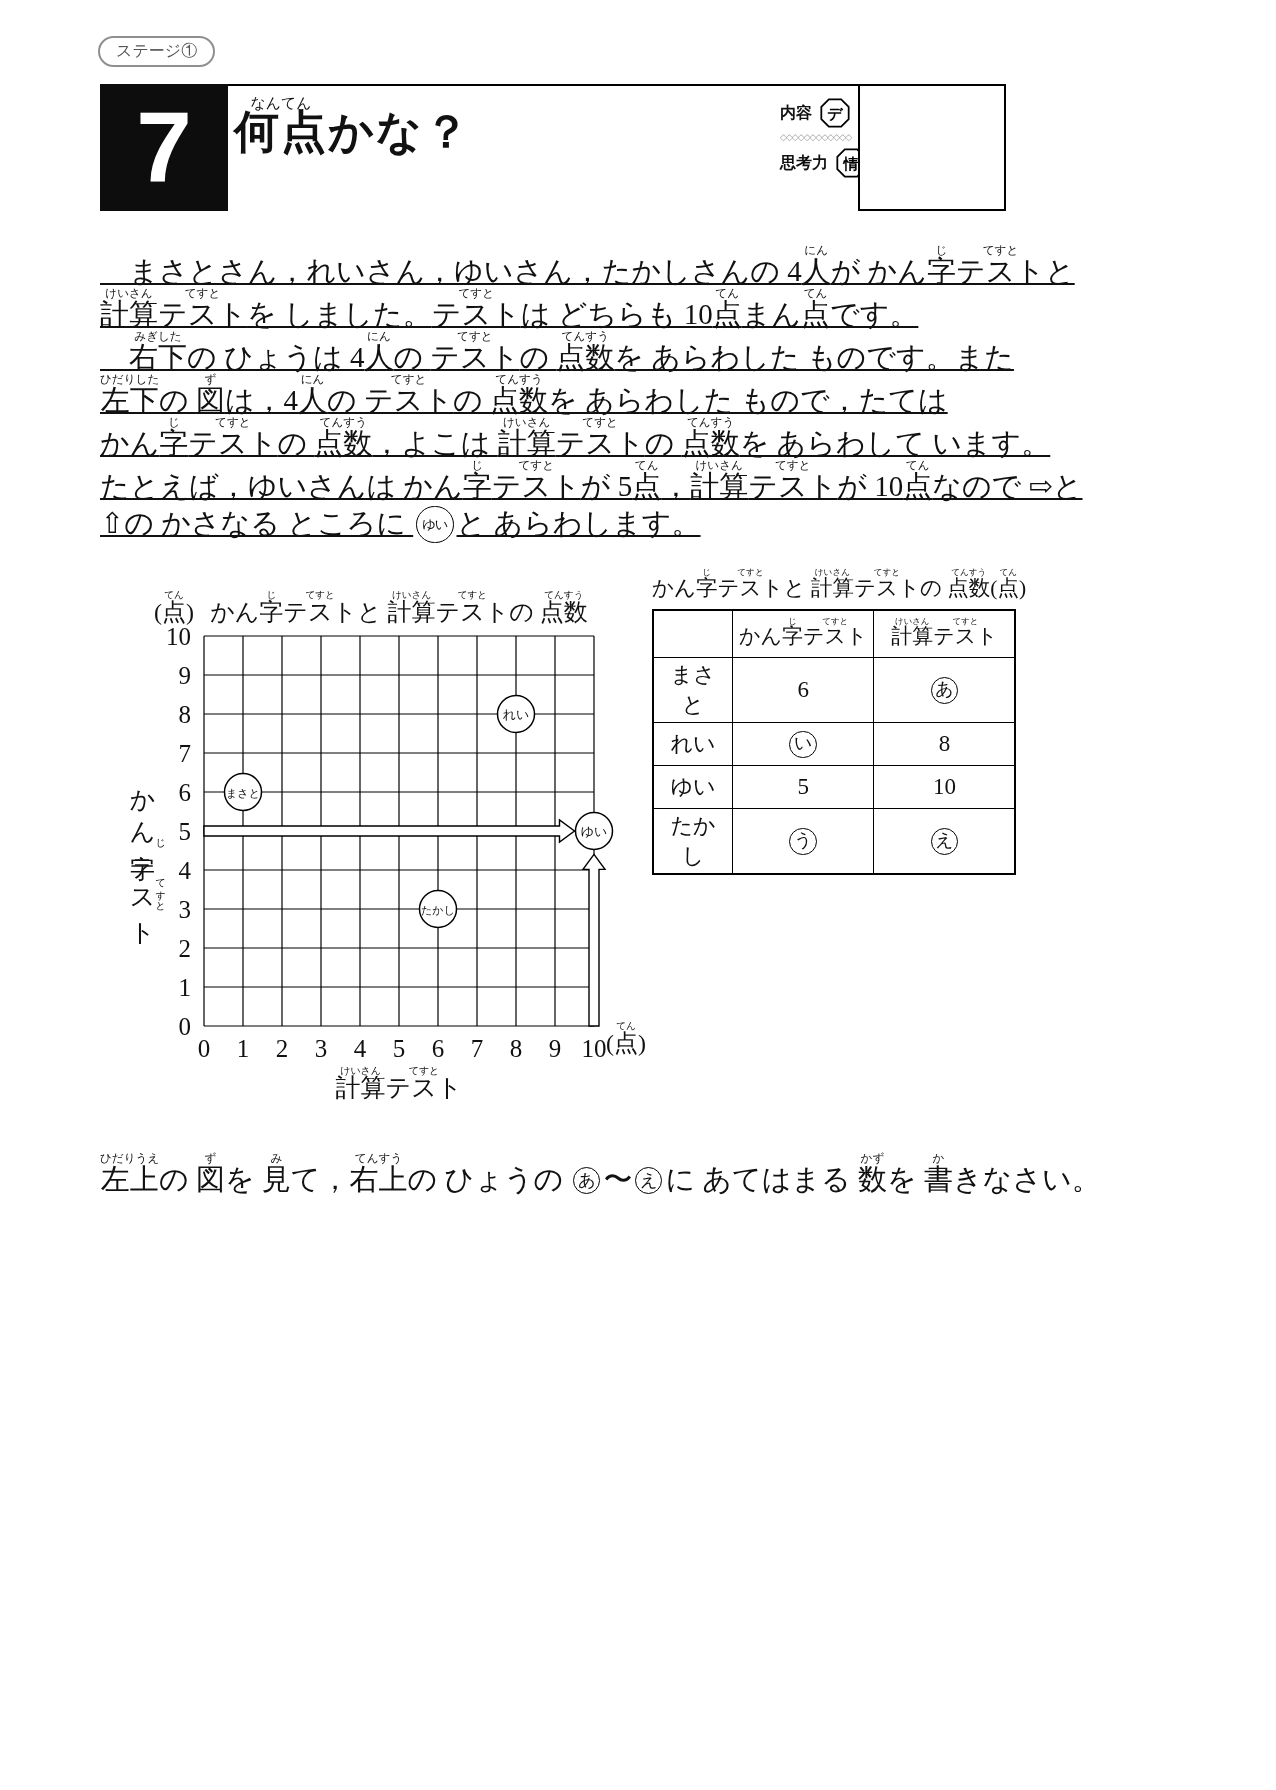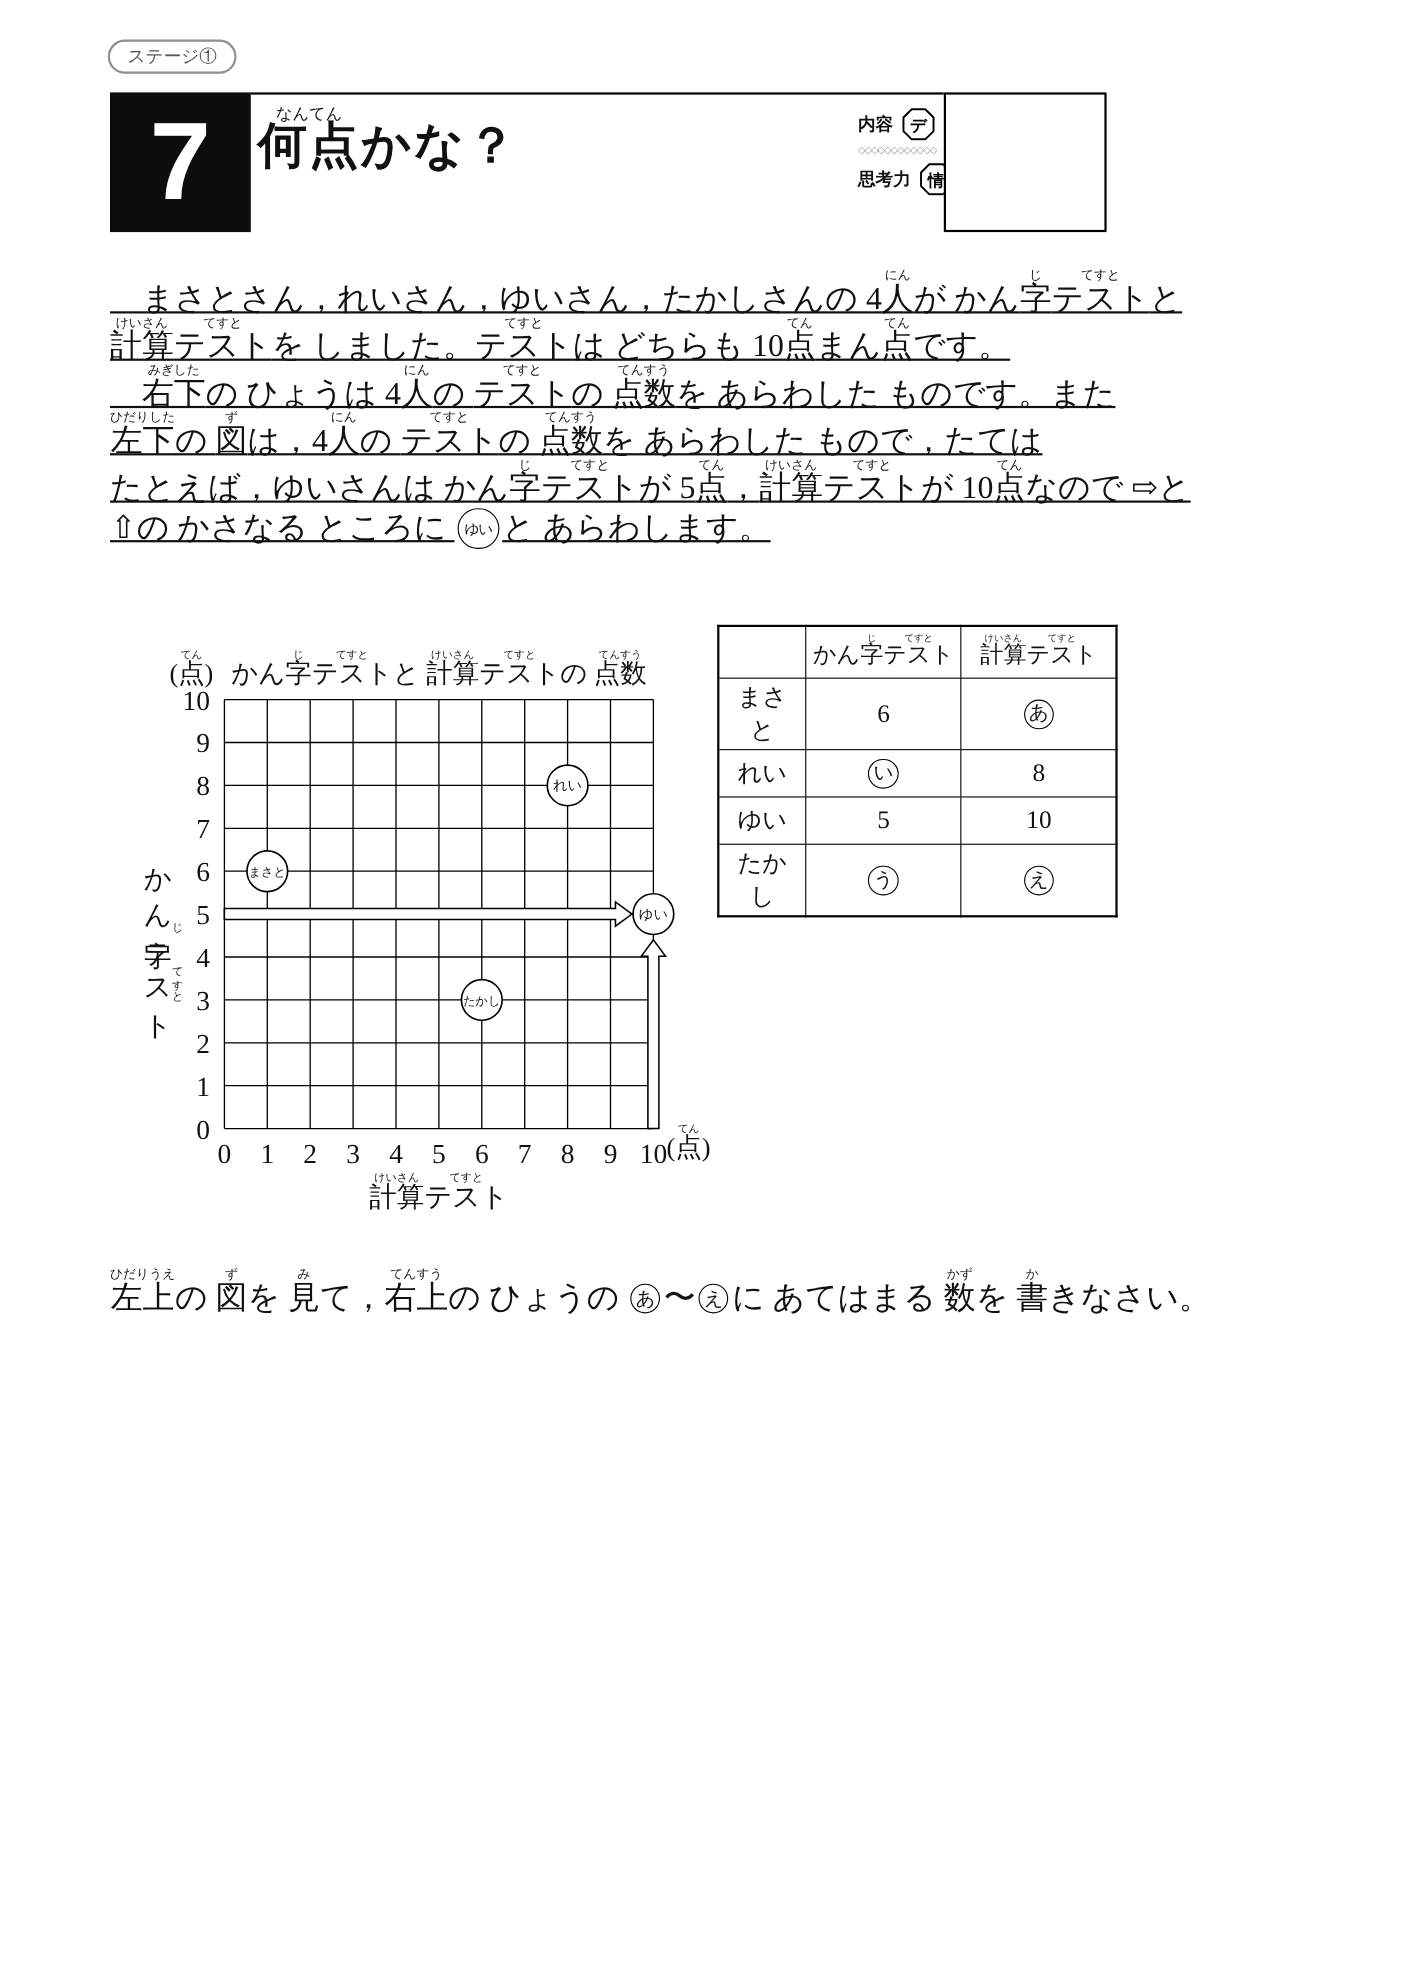--- a/index.html
+++ b/index.html
@@ -100,20 +100,21 @@
       </div>
     </div>
     <div class="check-box"></div>
   </div>
 
   <div class="intro">
       <div class="text-line">　まさとさん，れいさん，ゆいさん，たかしさんの 4<ruby>人<rt>にん</rt></ruby>が かん<ruby>字<rt>じ</rt></ruby><ruby>テスト<rt>てすと</rt></ruby>と</div>
       <div class="text-line"><ruby>計算<rt>けいさん</rt></ruby><ruby>テスト<rt>てすと</rt></ruby>を しました。<ruby>テスト<rt>てすと</rt></ruby>は どちらも 10<ruby>点<rt>てん</rt></ruby>まん<ruby>点<rt>てん</rt></ruby>です。</div>
       <div class="text-line">　<ruby>右下<rt>みぎした</rt></ruby>の ひょうは 4<ruby>人<rt>にん</rt></ruby>の <ruby>テスト<rt>てすと</rt></ruby>の <ruby>点数<rt>てんすう</rt></ruby>を あらわした ものです。また</div>
       <div class="text-line"><ruby>左下<rt>ひだりした</rt></ruby>の <ruby>図<rt>ず</rt></ruby>は，4<ruby>人<rt>にん</rt></ruby>の <ruby>テスト<rt>てすと</rt></ruby>の <ruby>点数<rt>てんすう</rt></ruby>を あらわした もので，たては</div>
+      <div class="text-line">かん<ruby>字<rt>じ</rt></ruby><ruby>テスト<rt>てすと</rt></ruby>の <ruby>点数<rt>てんすう</rt></ruby>，よこは <ruby>計算<rt>けいさん</rt></ruby><ruby>テスト<rt>てすと</rt></ruby>の <ruby>点数<rt>てんすう</rt></ruby>を あらわして います。</div>
       <div class="text-line">たとえば，ゆいさんは かん<ruby>字<rt>じ</rt></ruby><ruby>テスト<rt>てすと</rt></ruby>が 5<ruby>点<rt>てん</rt></ruby>，<ruby>計算<rt>けいさん</rt></ruby><ruby>テスト<rt>てすと</rt></ruby>が 10<ruby>点<rt>てん</rt></ruby>なので ⇨と</div>
       <div class="text-line">⇧の かさなる ところに <span class="circ" data-len="2">ゆい</span>と あらわします。</div>
     </div>
 
   <div class="chart-section">
     <div class="chart-unit">(<ruby>点<rt>てん</rt></ruby>)</div>
     <div class="chart-title">かん<ruby>字<rt>じ</rt></ruby><ruby>テスト<rt>てすと</rt></ruby>と <ruby>計算<rt>けいさん</rt></ruby><ruby>テスト<rt>てすと</rt></ruby>の <ruby>点数<rt>てんすう</rt></ruby></div>
     <div class="y-axis-label">かん<ruby>字<rt>じ</rt></ruby><ruby>テスト<rt>てすと</rt></ruby></div>
     <div class="chart-canvas"><svg width="500" height="455">
           <g stroke="#000" stroke-width="1.2">
@@ -181,20 +182,21 @@
           <g>
             <circle cx="304" cy="298" r="18.5" fill="#fff" stroke="#000" stroke-width="1.5"></circle>
             <text x="304" y="302.5" text-anchor="middle" font-size="11" font-family="'Liberation Serif','DejaVu Serif',serif" fill="#111">たかし</text>
           </g>
         </svg></div>
     <div class="x-unit">(<ruby>点<rt>てん</rt></ruby>)</div>
     <div class="x-axis-label"><ruby>計算<rt>けいさん</rt></ruby><ruby>テスト<rt>てすと</rt></ruby></div>
   </div>
 
   <div class="table-section">
+    <div class="table-title">かん<ruby>字<rt>じ</rt></ruby><ruby>テスト<rt>てすと</rt></ruby>と <ruby>計算<rt>けいさん</rt></ruby><ruby>テスト<rt>てすと</rt></ruby>の <ruby>点数<rt>てんすう</rt></ruby>(<ruby>点<rt>てん</rt></ruby>)</div>
     <table class="score-table">
       <thead>
         <tr>
           <th class="corner"></th>
           <th>かん<ruby>字<rt>じ</rt></ruby><ruby>テスト<rt>てすと</rt></ruby></th>
           <th><ruby>計算<rt>けいさん</rt></ruby><ruby>テスト<rt>てすと</rt></ruby></th>
         </tr>
       </thead>
       <tbody>
           <tr>

